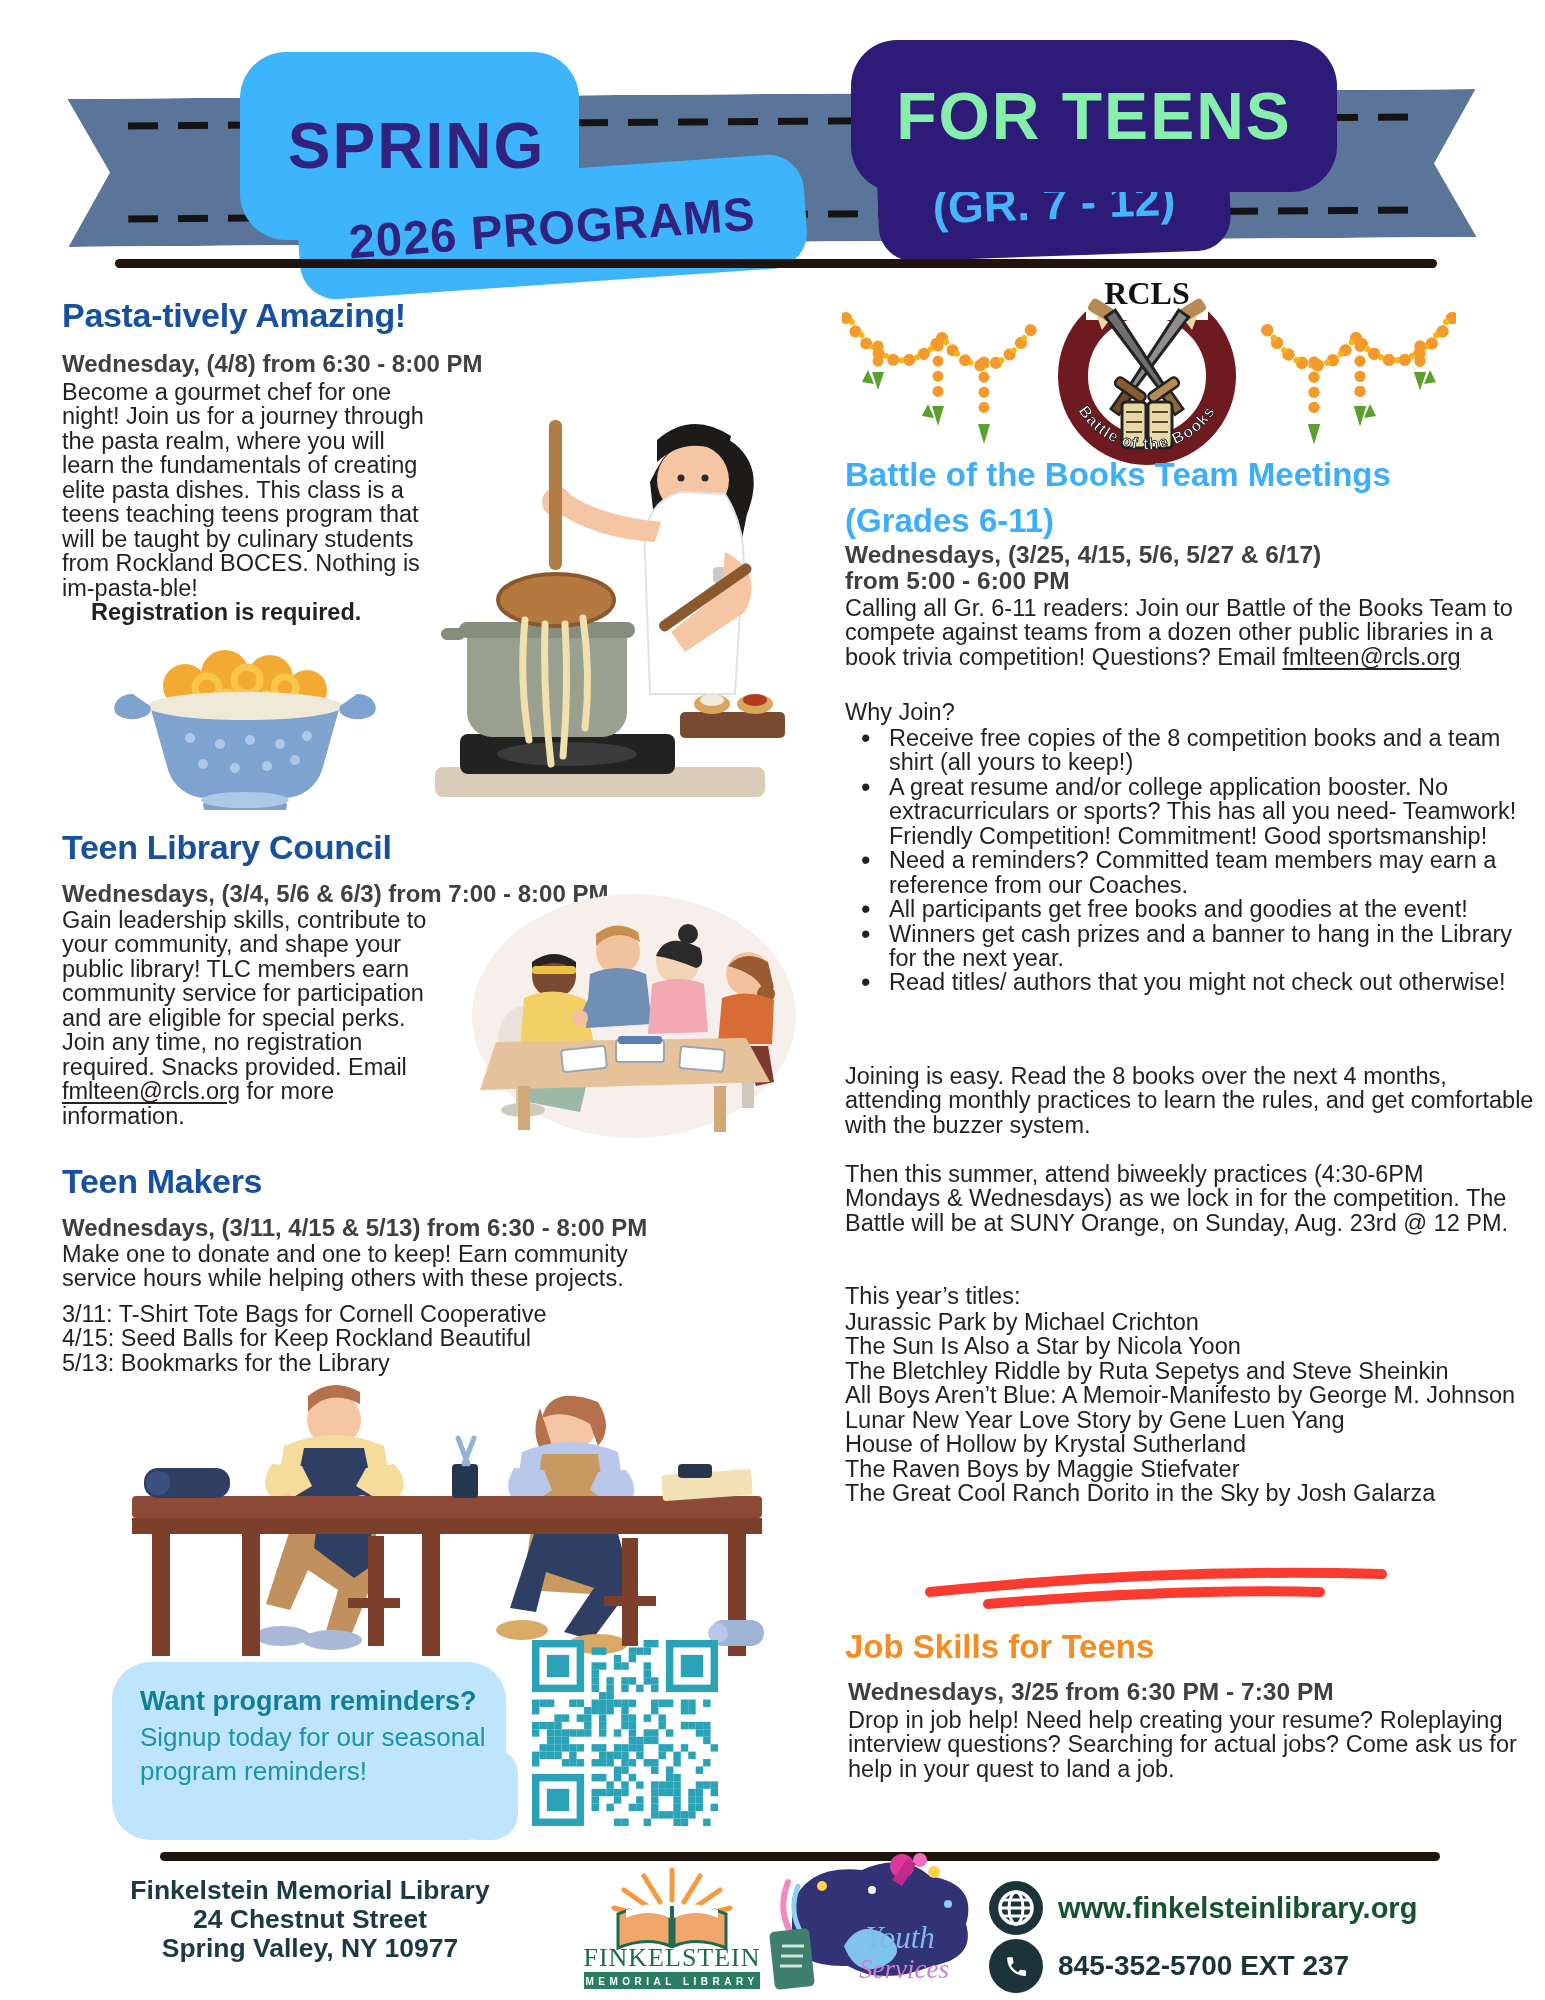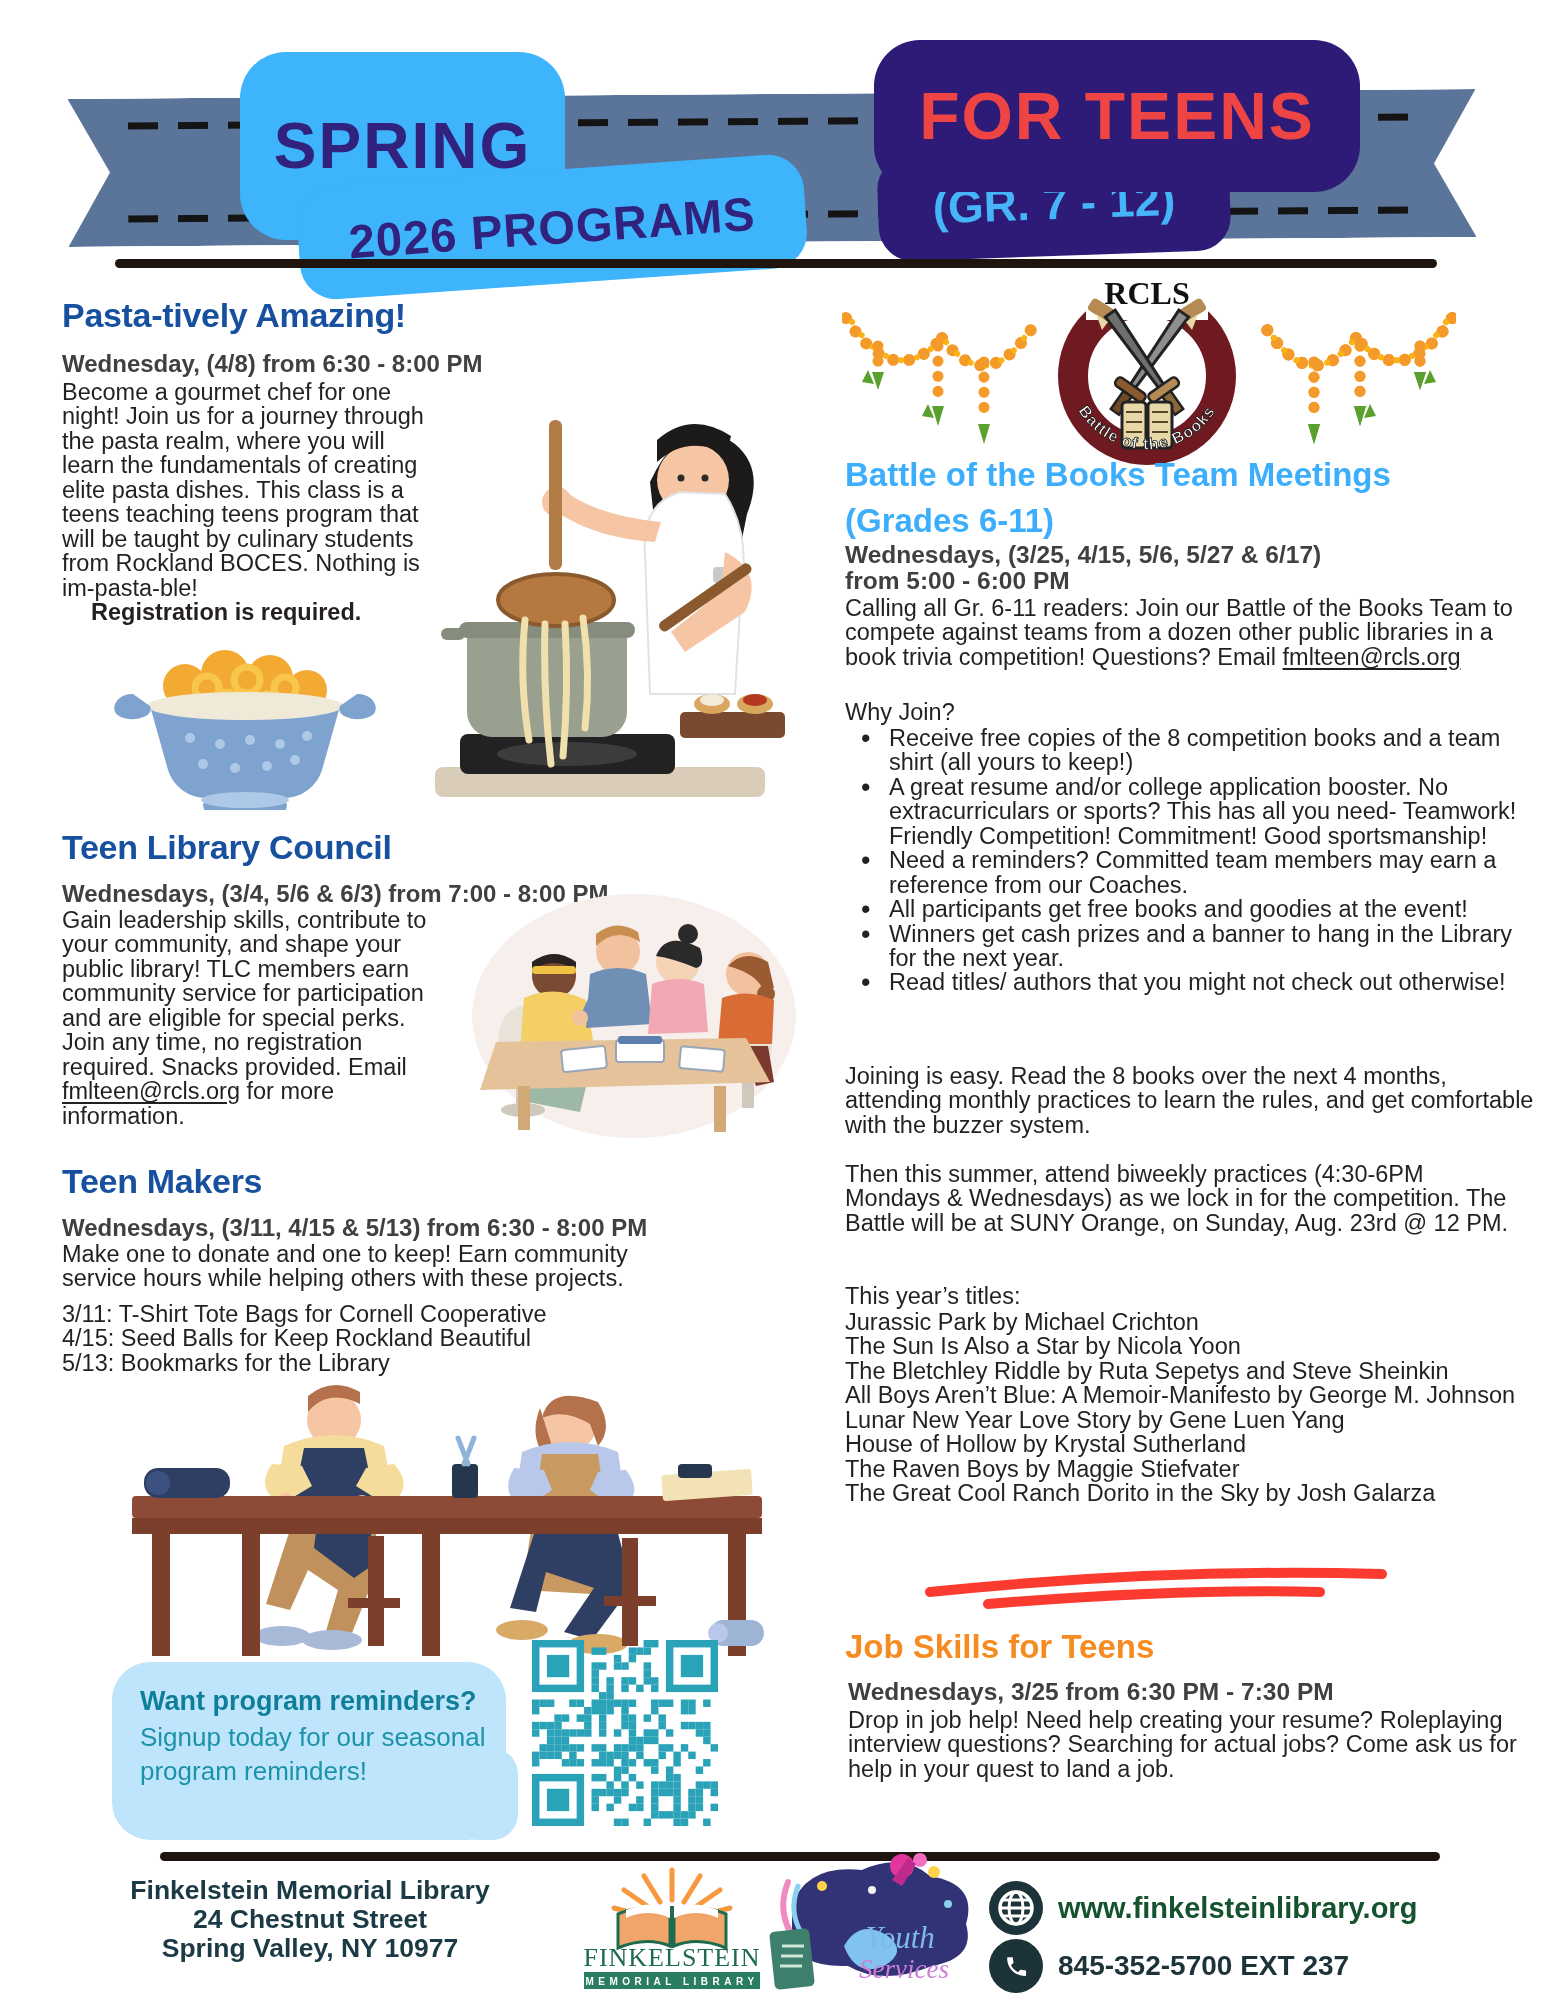--- a/index.html
+++ b/index.html
@@ -6,27 +6,27 @@
   #page{position:relative;width:1545px;height:2000px;background:#ffffff;overflow:hidden;
         font-family:"Liberation Sans",sans-serif;color:#241f21;}
   
   #ribbon{position:absolute;left:68px;top:94px;width:1408px;height:148px;background:#5b7499;
           clip-path:polygon(0 0,100% 0,calc(100% - 42px) 50%,100% 100%,0 100%,42px 50%);transform:rotate(-.4deg);}
   .dashline{position:absolute;left:60px;right:60px;height:7px;
             background:repeating-linear-gradient(90deg,#141414 0 30px,transparent 30px 50px);}
   .dash-top{top:24px;} .dash-bot{bottom:24px;}
   .bbox{position:absolute;display:flex;align-items:center;justify-content:center;font-weight:bold;}
   #box-spring{left:240px;top:52px;width:325px;height:188px;border-radius:46px;background:#3db4fb;
-              color:#31227d;font-size:64px;letter-spacing:2px;}
+              color:#31227d;font-size:64px;letter-spacing:2px;padding-left:14px;}
   #box-programs{left:298px;top:170px;width:508px;height:114px;border-radius:36px;background:#3db4fb;
               color:#31227d;font-size:47px;letter-spacing:1px;transform:rotate(-4deg);}
   #box-grades{left:878px;top:150px;width:352px;height:106px;border-radius:34px;background:#2d1b77;
               color:#46b4f8;font-size:46px;transform:rotate(-2deg);}
-  #box-forteens{left:874px;top:40px;width:486px;height:152px;border-radius:46px;background:#2d1b77;
-              color:#ef4444;font-size:66px;letter-spacing:2px;}
+  #box-forteens{left:851px;top:40px;width:486px;height:152px;border-radius:46px;background:#2d1b77;
+              color:#86efac;font-size:66px;letter-spacing:2px;}
   .divider{position:absolute;height:9px;border-radius:5px;background:#20150e;}
   #divider-top{left:115px;top:259px;width:1322px;}
   #divider-bottom{left:160px;top:1852px;width:1280px;}
   
   .h2{position:absolute;font-weight:bold;font-size:34px;color:#17509e;letter-spacing:-.3px;}
   .sched{position:absolute;font-weight:bold;font-size:24px;color:#404040;}
   .body{position:absolute;font-size:23.5px;line-height:1.04;color:#241f21;}
   .u{text-decoration:underline;text-underline-offset:3px;}
   strong.block{display:block;margin-left:29px;}
   

